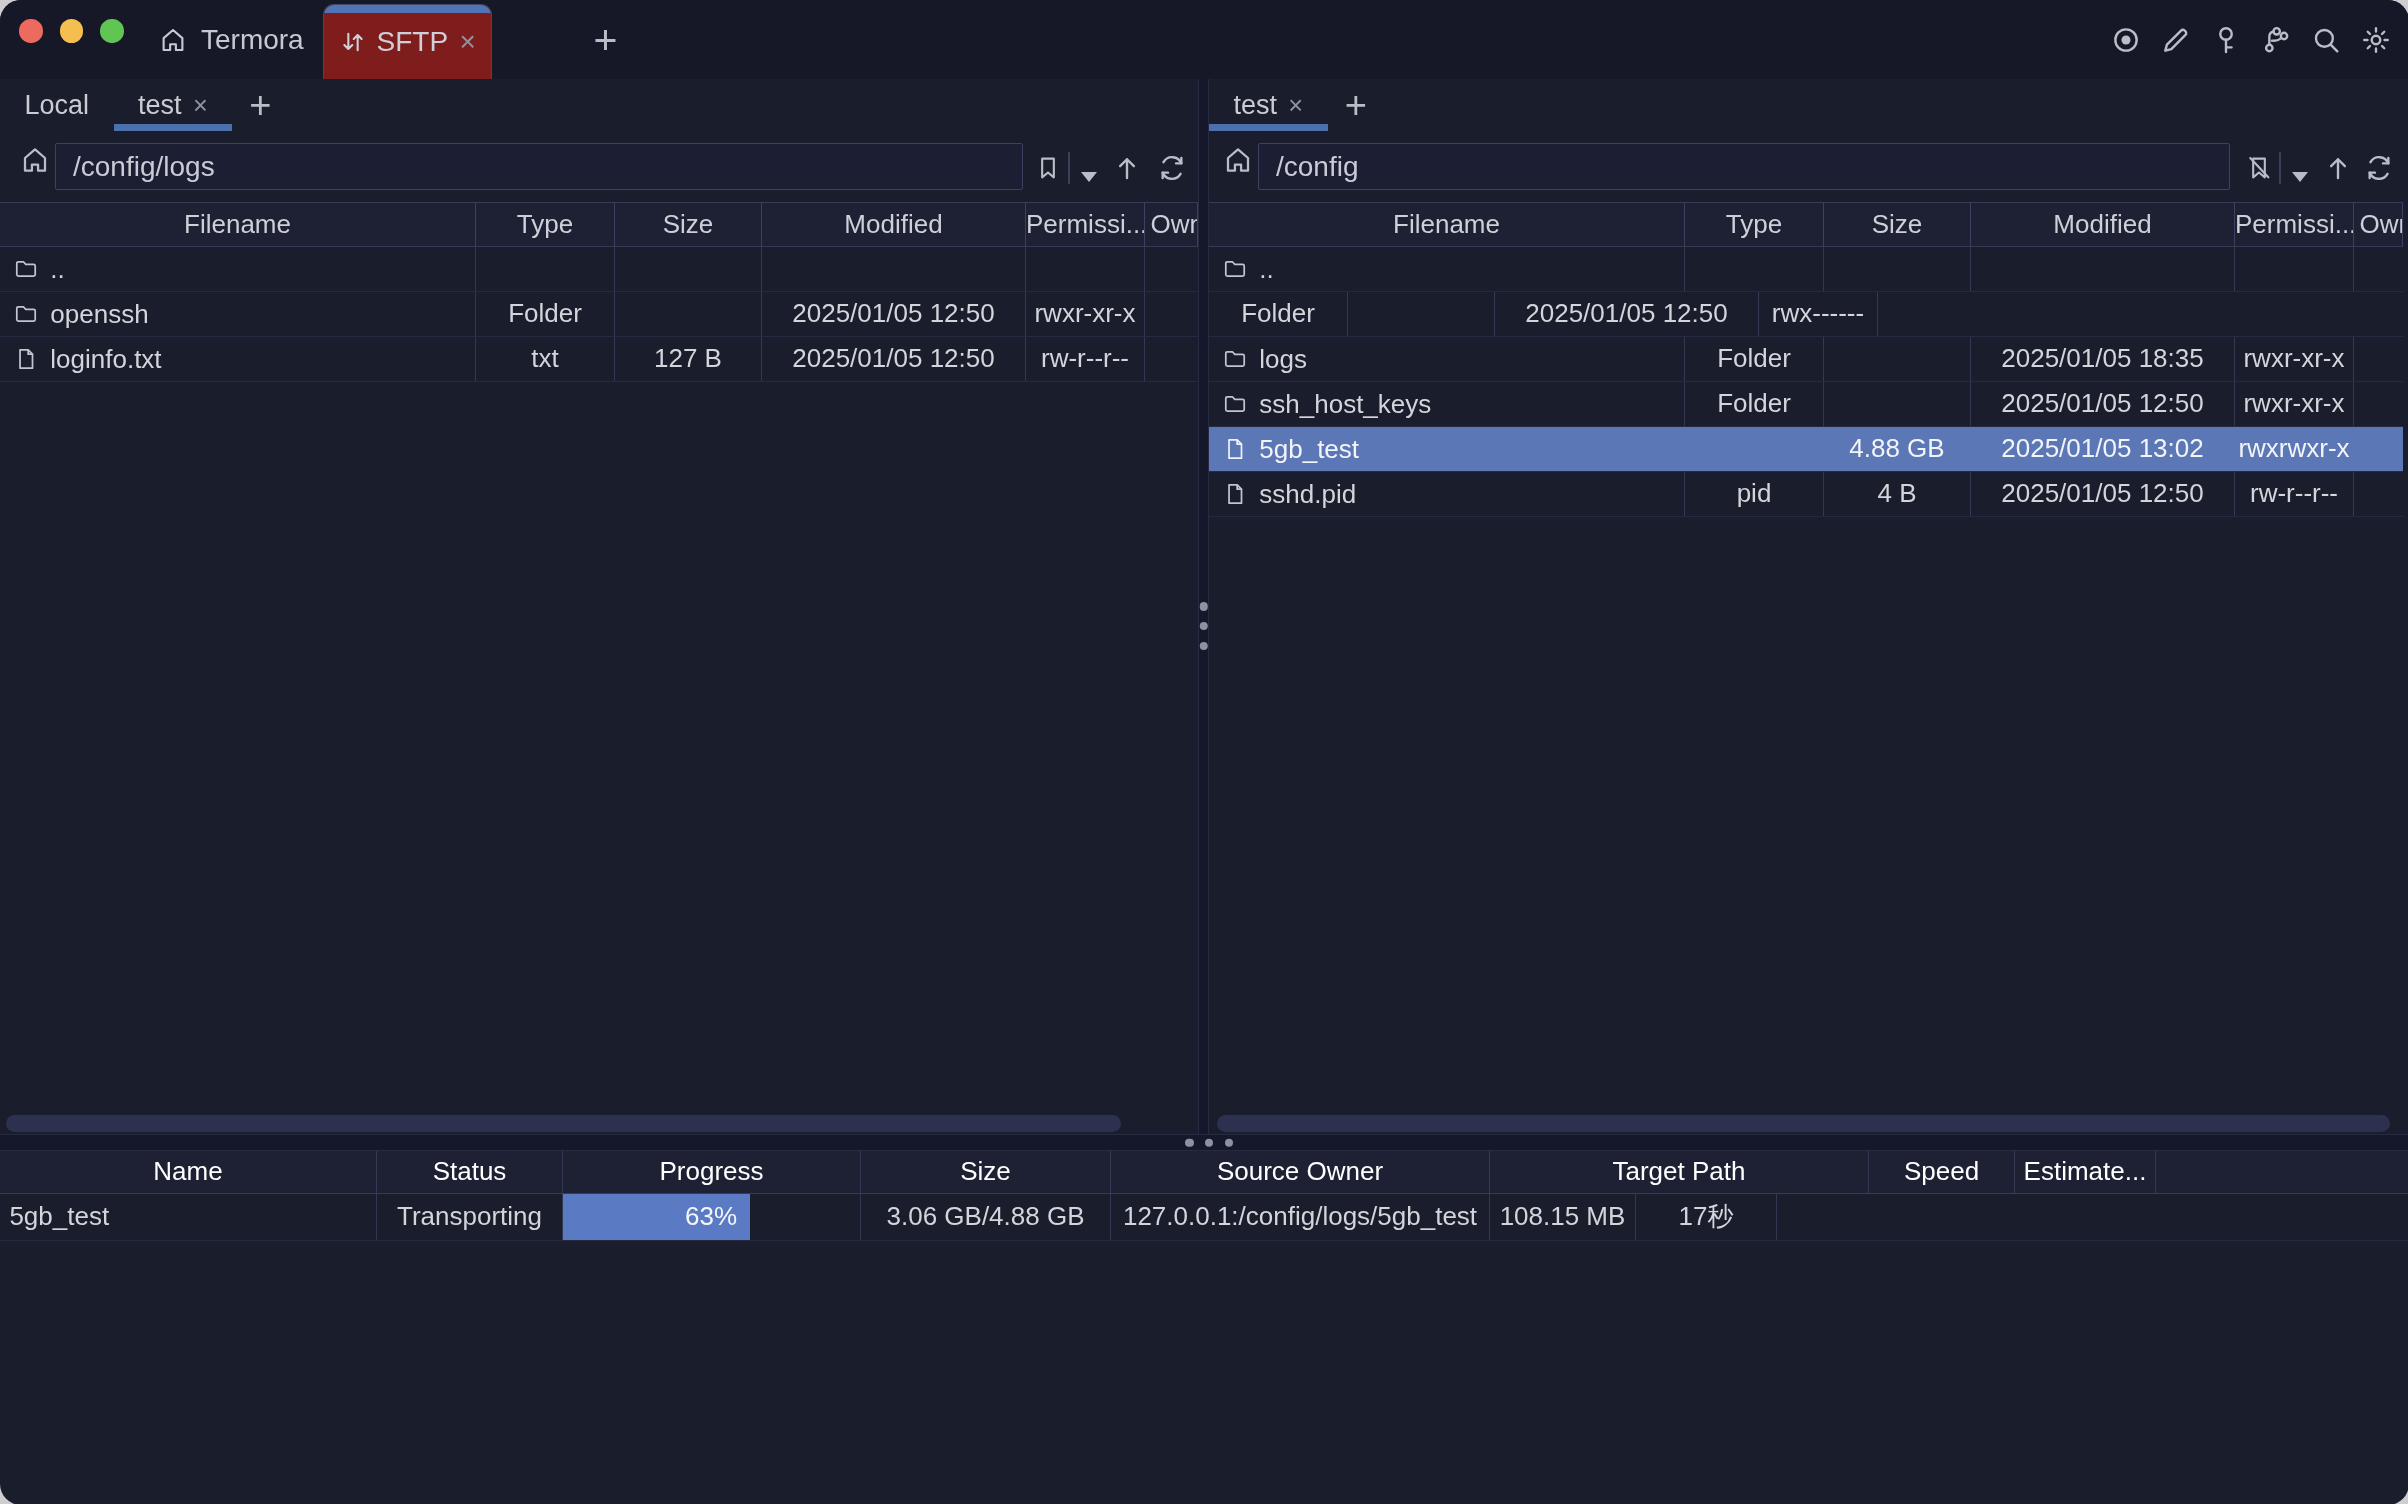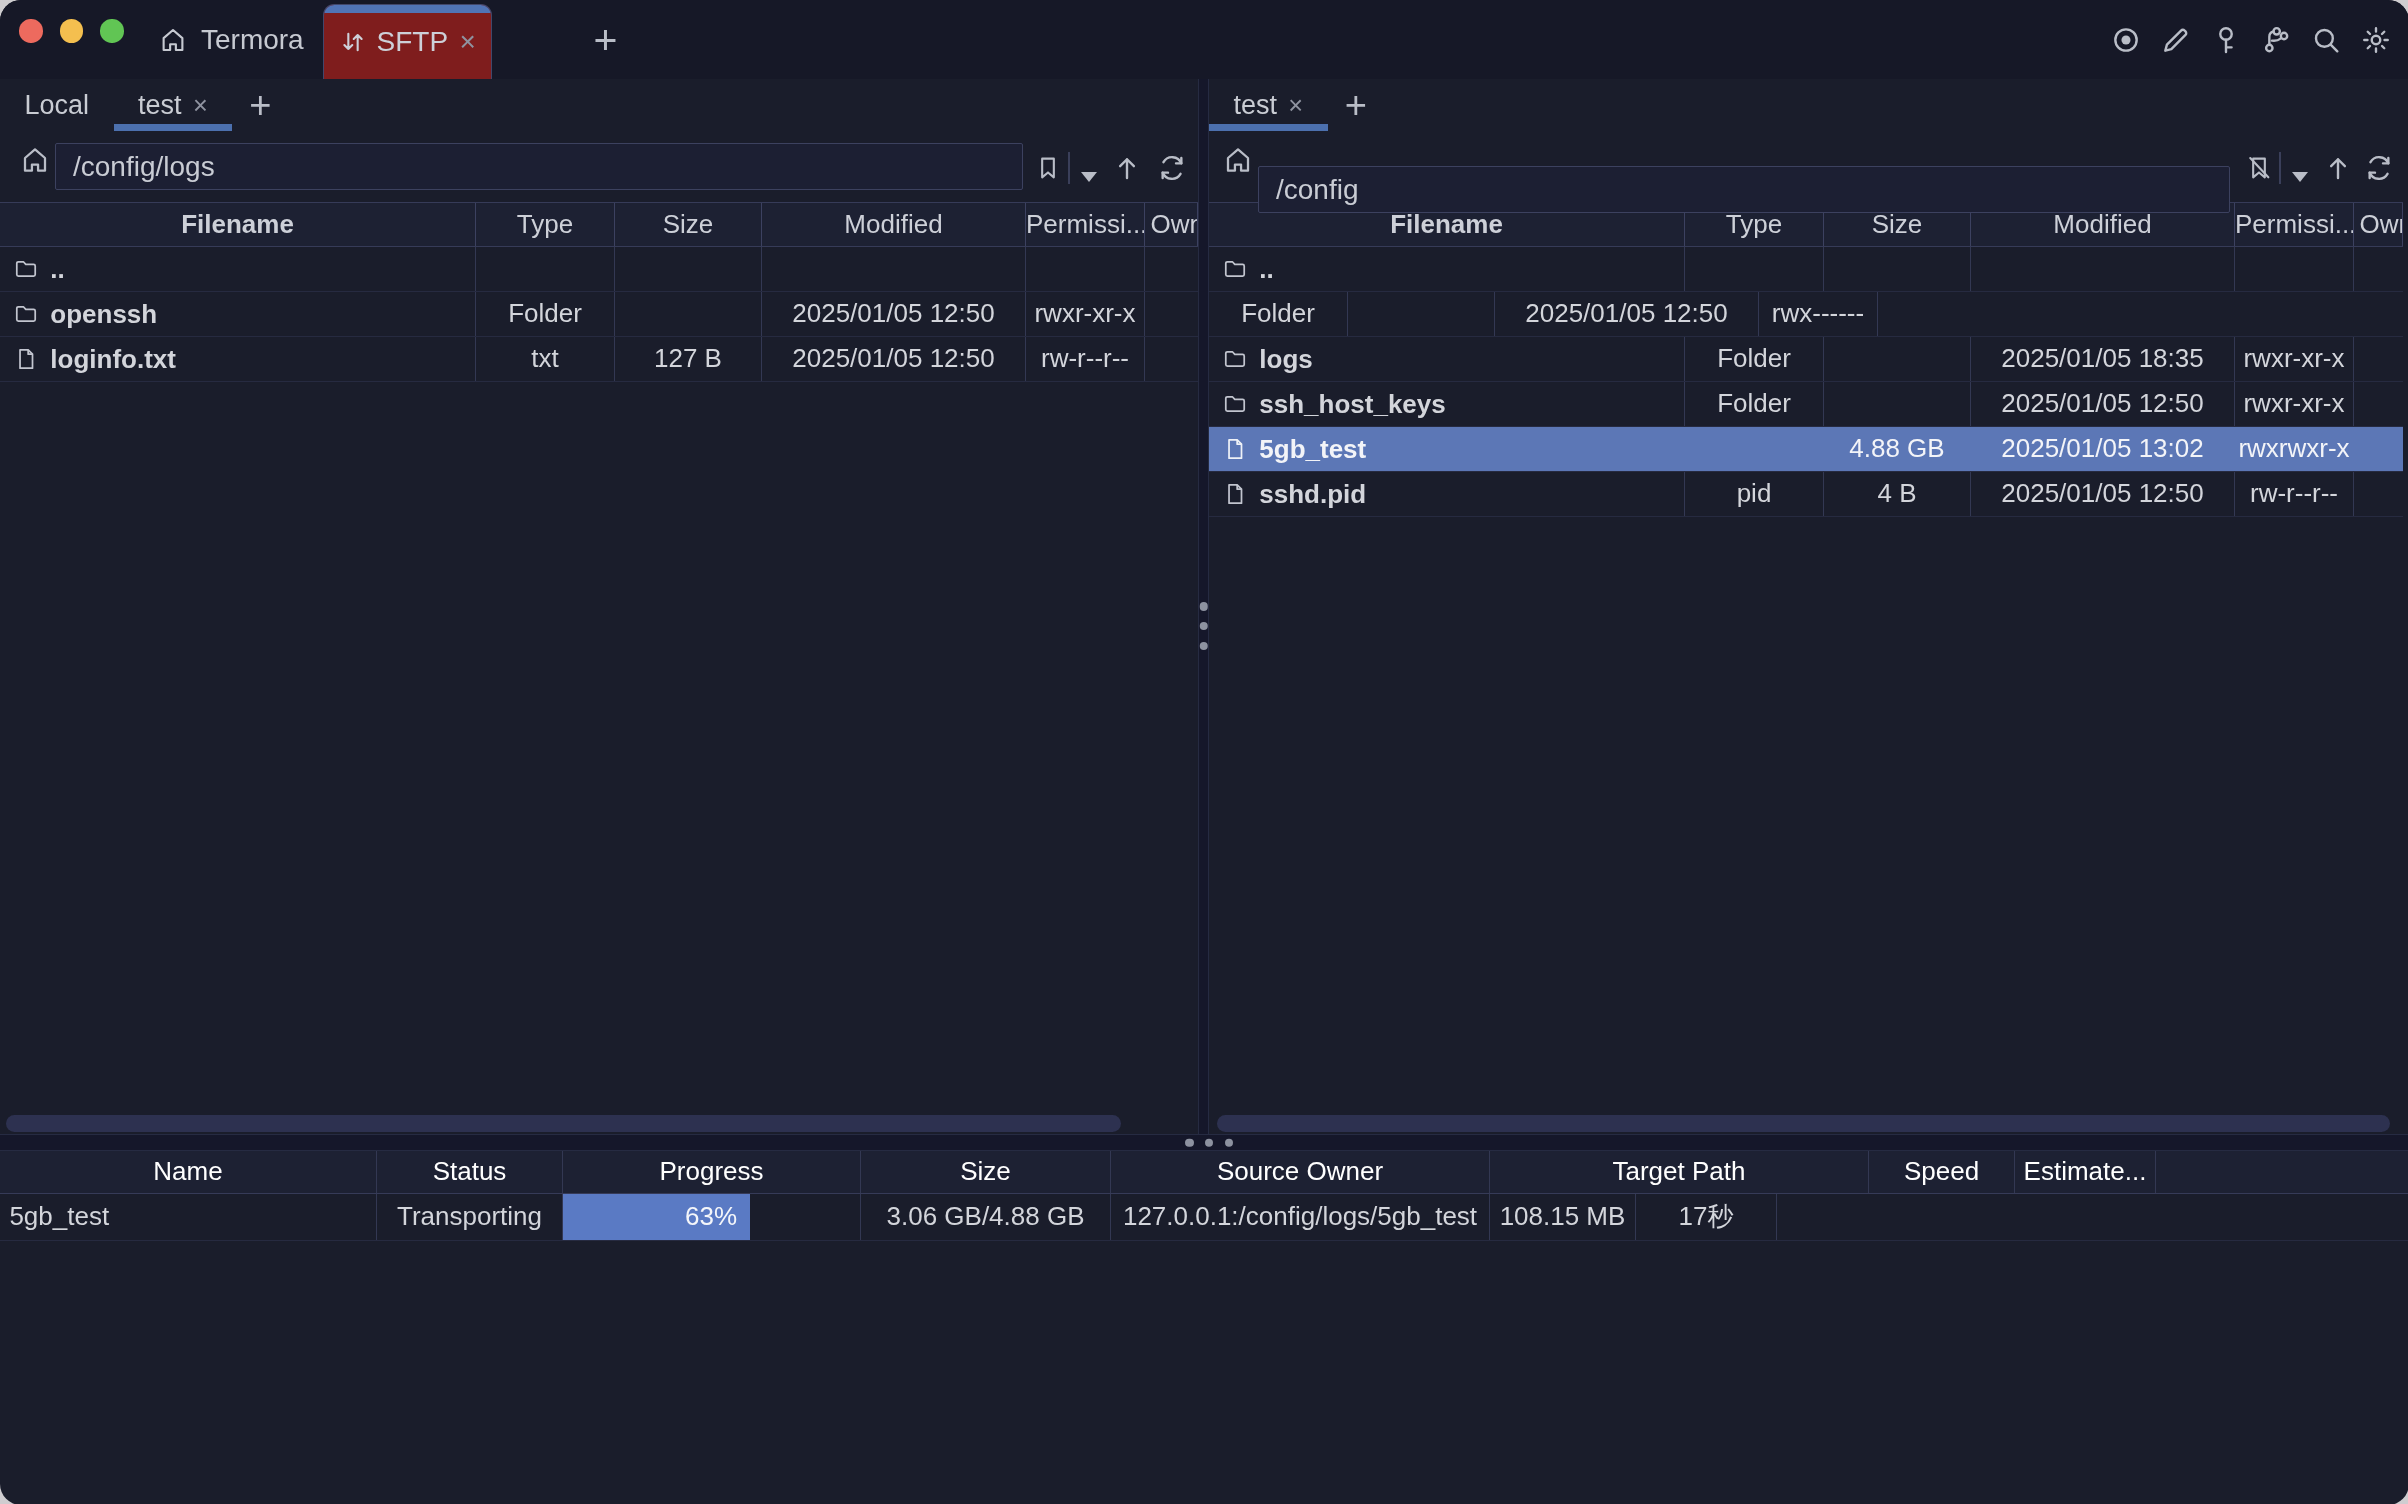--- a/index.html
+++ b/index.html
@@ -41,21 +41,21 @@
   .pb-ico { position:absolute; top:21px; width:32px; height:32px; display:flex; align-items:center; justify-content:center; }
   .pb-sep { position:absolute; top:21px; width:1.9px; height:32px; background:#3a3f5a; }
   .caret { width:0; height:0; border-left:8.5px solid transparent; border-right:8.5px solid transparent; border-top:10.4px solid #b9bdc7; }
 
   
   .ftable { font-size:26px; }
   .frow, .fhead { display:flex; height:45px; line-height:43px; border-bottom:1.9px solid #262a40; }
   .fhead { background:#1d2133; border-top:1.9px solid #363b58; border-bottom:1.9px solid #363b58; color:#cdd0d8; }
   .fcell { border-right:1.9px solid #333853; overflow:hidden; white-space:nowrap; text-align:center; }
   .fhead .fcell { border-right:1.9px solid #3c4160; }
-  .c-name{ width:476px; text-align:left; display:flex; align-items:center; gap:11.3px; padding-left:13px;font-weight:bold; }
+  .c-name{ width:476px; text-align:left; display:flex; align-items:center; gap:11.3px; padding-left:13px; }
   .fhead .c-name{ justify-content:center; padding-left:0; }
   .c-type{ width:139px; } .c-size{ width:147px; } .c-mod{ width:264px; } .c-perm{ width:119px; }
   .c-owner{ flex:1; border-right:none; text-align:left; padding-left:5.6px; }
   .frow.selected { background:#5c77b6; color:#f3f4f8; }
   .frow.selected .fcell { border-right-color:transparent; border-bottom-color:transparent; }
   .rowico { flex:0 0 auto; }
 
   .hscroll { position:absolute; left:0; bottom:0; width:100%; height:21px; }
   .hthumb { position:absolute; top:1.9px; height:17px; border-radius:8.5px; background:#2d3150; }
 
@@ -273,21 +273,21 @@
         </div>
         <div class="ptab-plus">+</div>
       </div>
 
       <div class="pathbar">
         <span class="homeico" style="left:13px">
           <svg width="32" height="32" viewBox="0 0 24 24" fill="none" stroke="#b9bdc7" stroke-width="1.7" stroke-linejoin="round">
               <path d="M4.5 10.5 12 4l7.5 6.5V20h-5.2v-4.6h-4.6V20H4.5z"></path>
             </svg>
         </span>
-        <input class="pathinput" style="left: 49px; width: 972px; margin-top: 23px;" value="/config">
+        <input class="pathinput" style="left: 49px; width: 972px;" value="/config">
         <span class="pb-ico" style="left:1034px">
           <svg width="28" height="28" viewBox="0 0 24 24" fill="none" stroke="#b9bdc7" stroke-width="1.8" stroke-linejoin="round">
               <path d="M7 4h10v16l-5-4.2L7 20z"></path>
               <path d="M4.5 3.5 20 20" stroke-linecap="round"></path>
             </svg>
         </span>
         <span class="pb-sep" style="left:1070px"></span>
         <span class="pb-ico" style="left:1075px;top:30px">
             <span class="caret"></span>
           </span>

